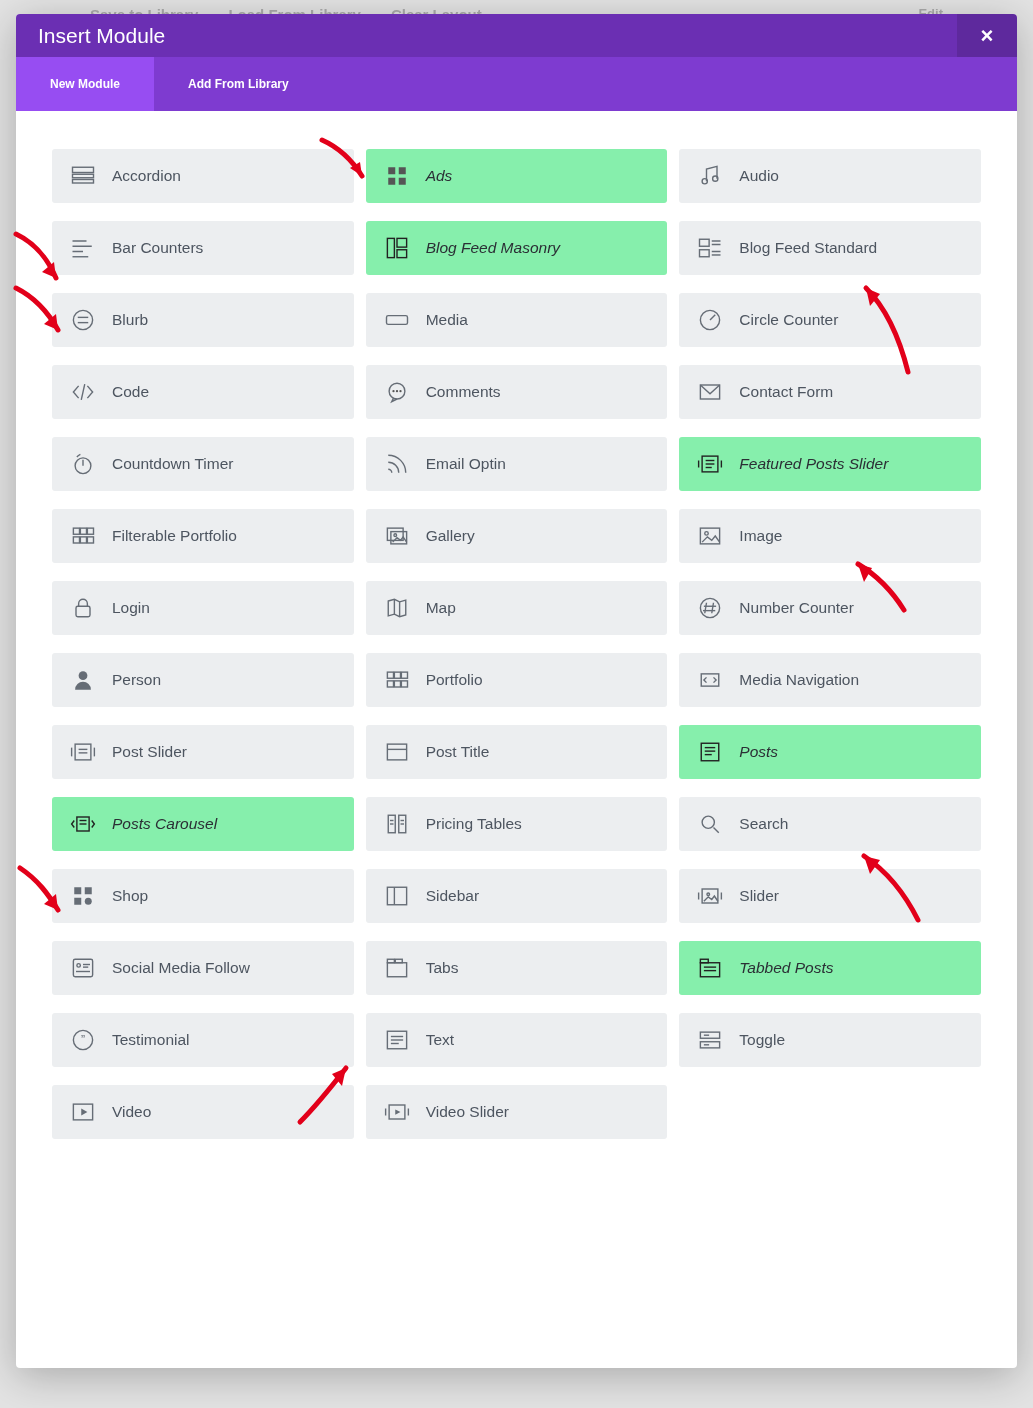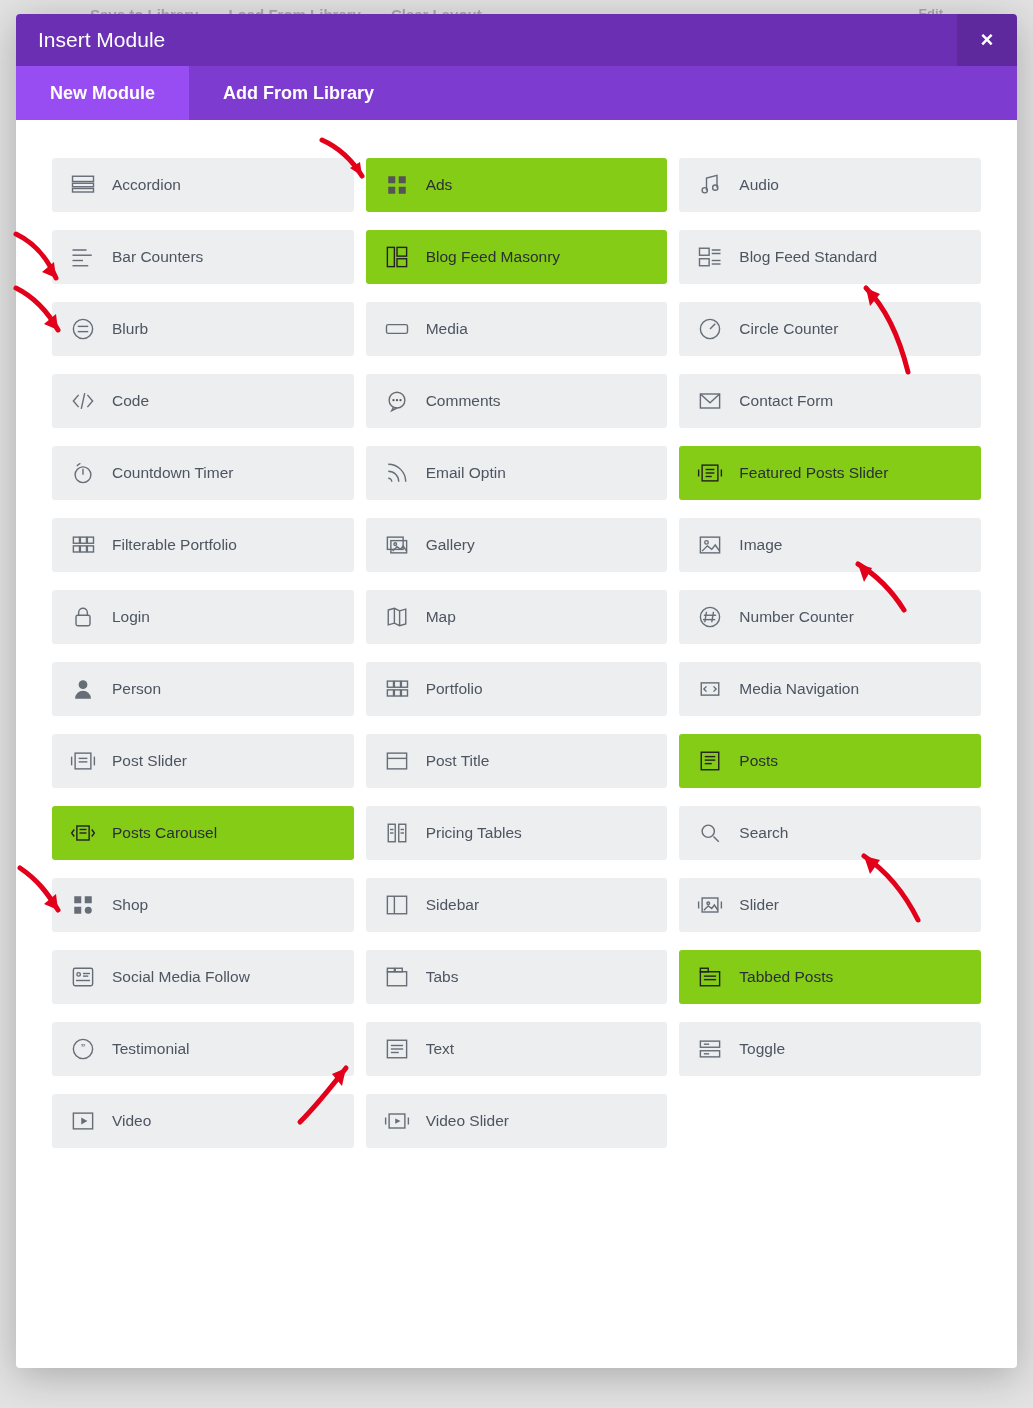--- a/index.html
+++ b/index.html
@@ -47,21 +47,21 @@
     display: flex;
     flex-direction: column;
     overflow: hidden;
   }
   .modal-header {
     background: #6b2fb3;
     color: #fff;
     display: flex;
     align-items: center;
     padding: 0 22px;
-    height: 52px;
+    height: 43px;
     justify-content: center;
   }
   .modal-title {
     font-size: 21px;
     font-weight: 500;
   }
   .close-btn {
     margin-left: auto;
     background: rgba(0,0,0,0.12);
     width: 60px;
@@ -77,21 +77,21 @@
   .tabs {
     background: #7e3bd0;
     display: flex;
     height: 54px;
   }
   .tab {
     padding: 0 34px;
     display: flex;
     align-items: center;
     color: #fff;
-    font-size: 18px;
+    font-size: 12px;
     font-weight: 600;
     cursor: pointer;
   }
   .tab.active {
     background: #974df2;
   }
   .modal-body {
     flex: 1;
     padding: 38px 36px 40px;
     overflow: auto;
@@ -106,22 +106,23 @@
     height: 54px;
     display: flex;
     align-items: center;
     padding: 0 14px;
     border-radius: 3px;
     cursor: pointer;
     color: #4d5560;
     font-size: 15.5px;
   }
   .module-card.hover {
-    background: #84cc16;
+    background: #86efac;
     color: #2b2f35;
+    font-style: italic;
   }
   .module-card .icon {
     width: 34px;
     height: 34px;
     margin-right: 12px;
     display: flex;
     align-items: center;
     justify-content: center;
     flex: 0 0 34px;
   }

